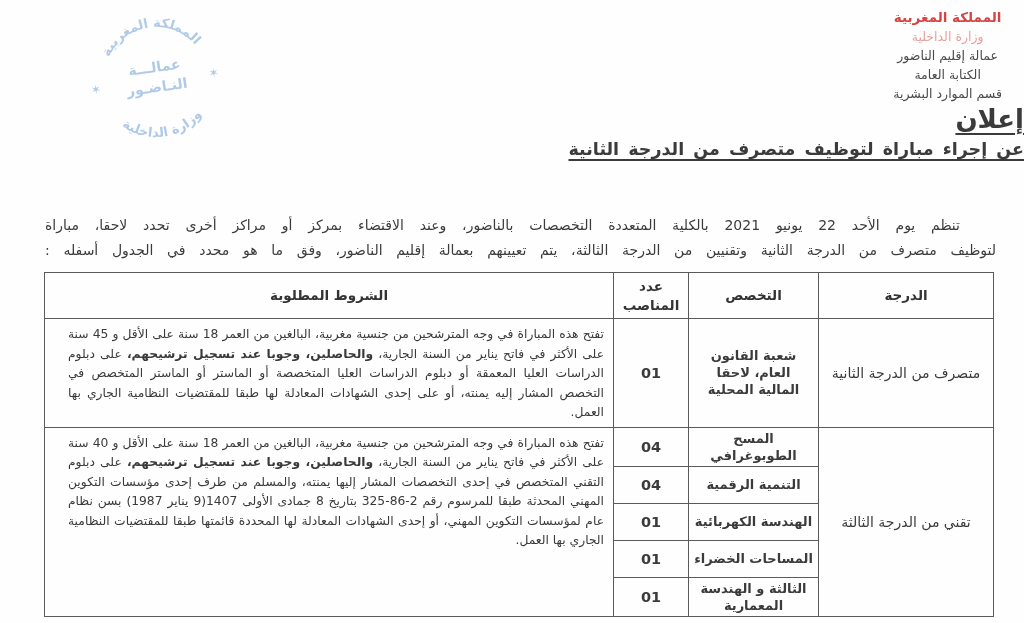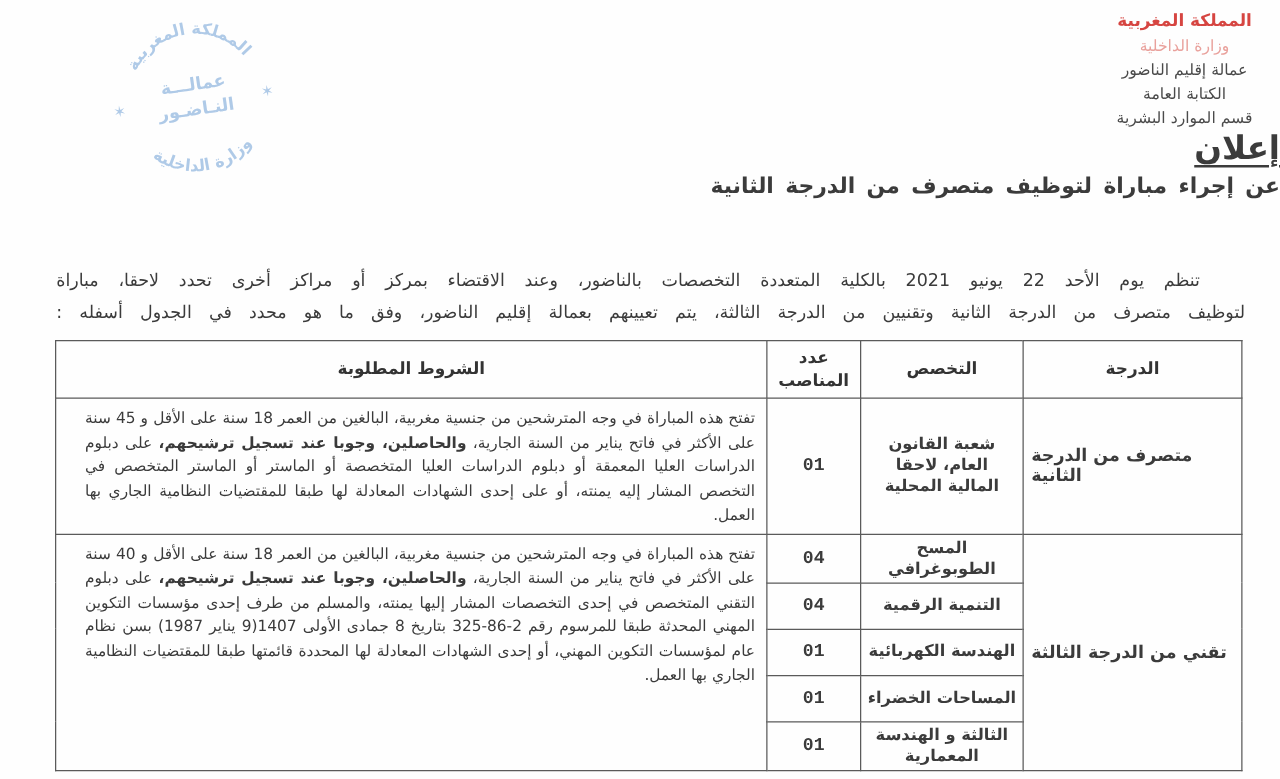--- a/index.html
+++ b/index.html
@@ -41,21 +41,21 @@
     position:absolute; top:104px; left:0; width:100%;
     text-align:right; direction:rtl; color:#3b3b3b;
   }
   .title-heading {
     font-size:26px; font-weight:bold;
     text-decoration:underline; text-underline-offset:5px; text-decoration-thickness:2px;
     margin-bottom:3px;
   }
   .title-sub {
     font-size:17.5px; font-weight:bold; word-spacing:3px;
-    text-underline-offset:4px; text-decoration-thickness:1.5px;
+    text-decoration:underline; text-underline-offset:4px; text-decoration-thickness:1.5px;
     line-height:24px;
     padding-left:40px;
   }
 
   
   .intro {
     position:absolute; top:213px; right:28px; left:45px;
     direction:rtl; font-size:14px; line-height:24.5px; color:#3b3b3b;
   }
   .intro-l1 { text-align:justify; text-align-last:justify; padding-right:36px; }
@@ -71,30 +71,30 @@
   .jobs-table th, .jobs-table td { border:1px solid #5a5a5a; overflow:hidden; }
   .c-grade { width:175px; } .c-spec { width:130px; } .c-pos { width:75px; } .c-cond { width:569px; }
   .r-head { height:46px; }
   .r-admin { height:107px; }
   .r-tech { height:37px; }
   .jobs-table th {
     font-size:13.5px; font-weight:bold; text-align:center;
     line-height:19px; padding:2px 3px; color:#333;
   }
   td.grade {
-    text-align:left; vertical-align:middle;
-    font-weight:bold; font-size:14px; padding:2px 6px;
+    text-align:center; vertical-align:middle;
+    font-weight:normal; font-size:14px; padding:2px 6px;
   }
   td.specialty {
     text-align:center; vertical-align:middle;
     font-weight:bold; font-size:13px; line-height:17px; padding:2px 5px;
   }
   td.positions {
     text-align:center; vertical-align:middle;
-    font-weight:bold; font-size:14.5px;font-family:Liberation Mono, monospace;
+    font-weight:bold; font-size:14.5px;
   }
   td.conditions {
     vertical-align:top; text-align:justify;
     font-size:12.3px; line-height:19.5px;
     padding:6px 9px 4px 23px; color:#3a3a3a;
   }
 </style>
 </head>
 <body>
 

